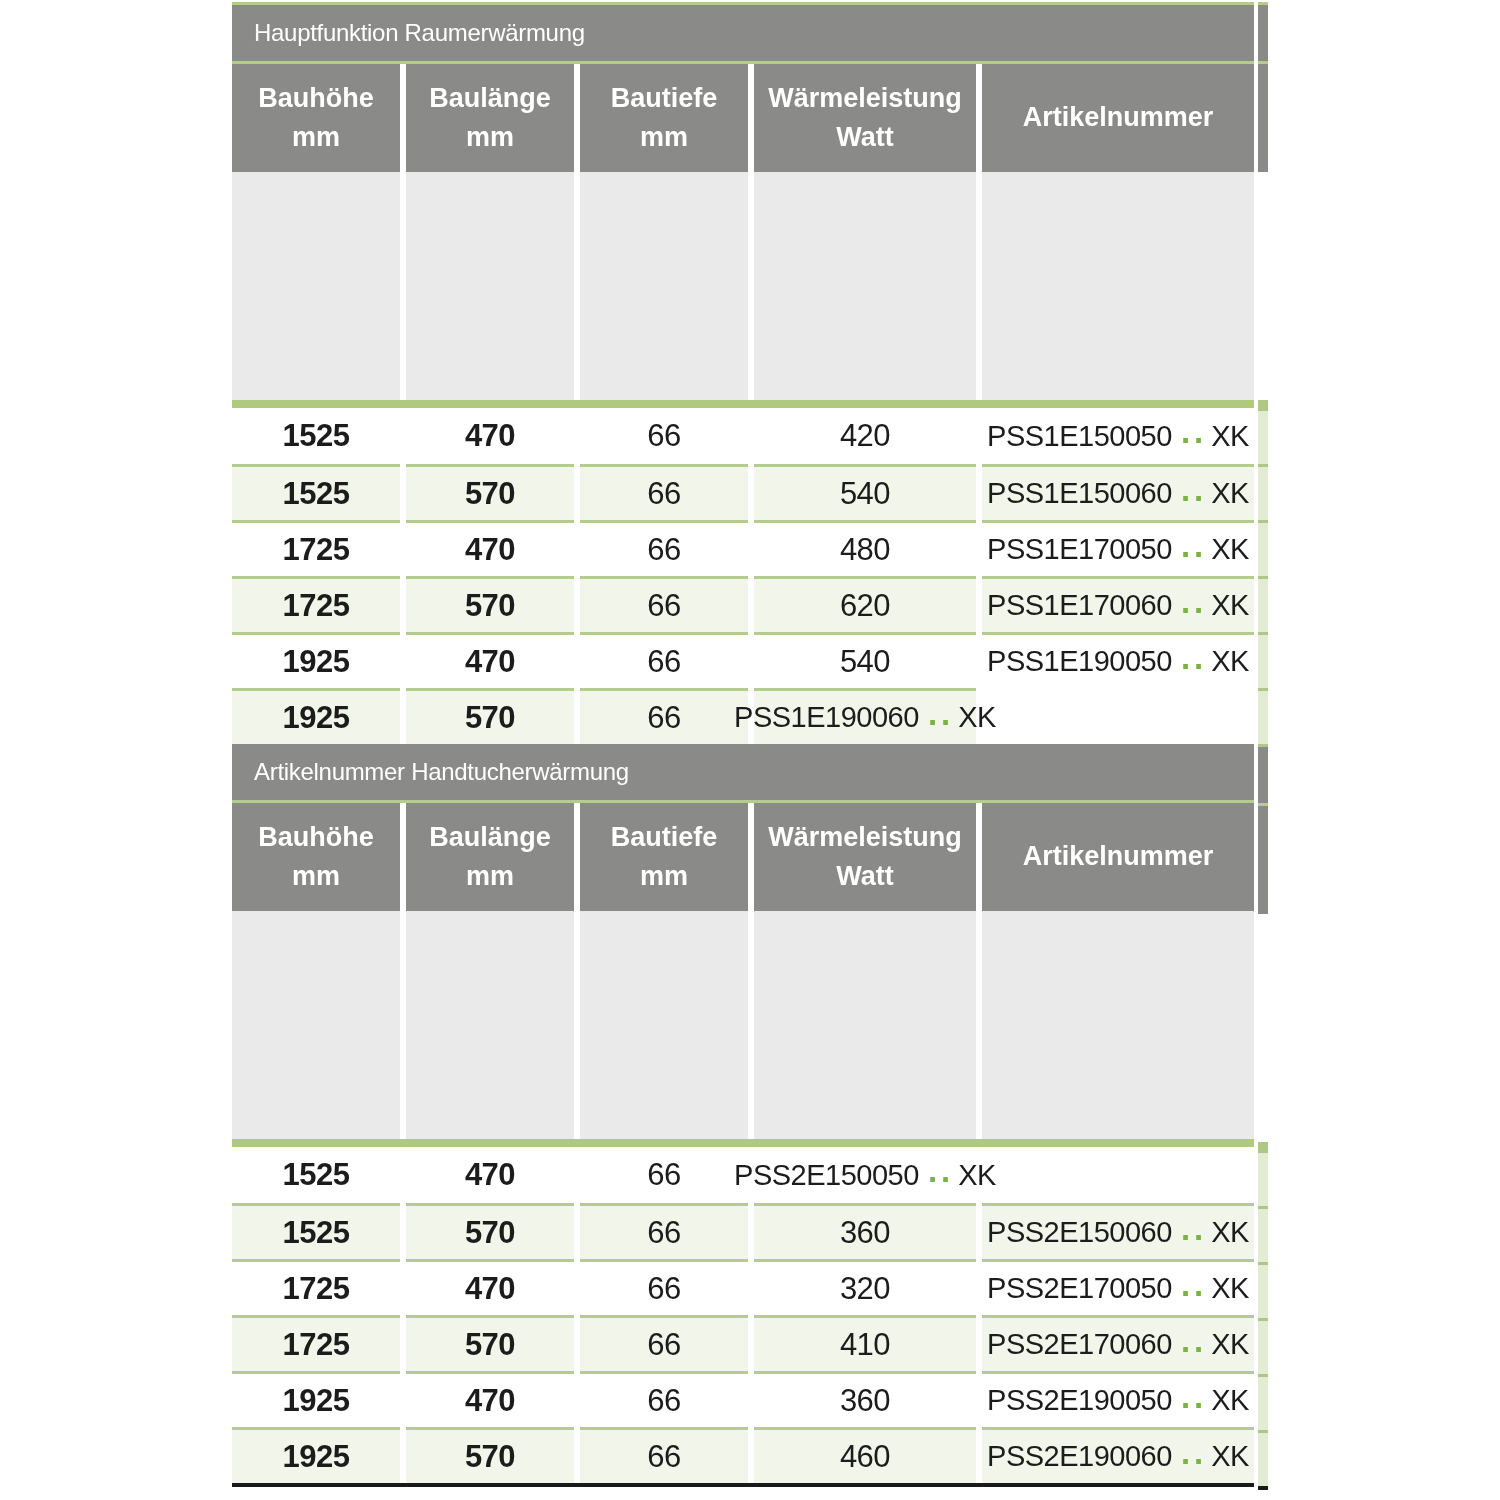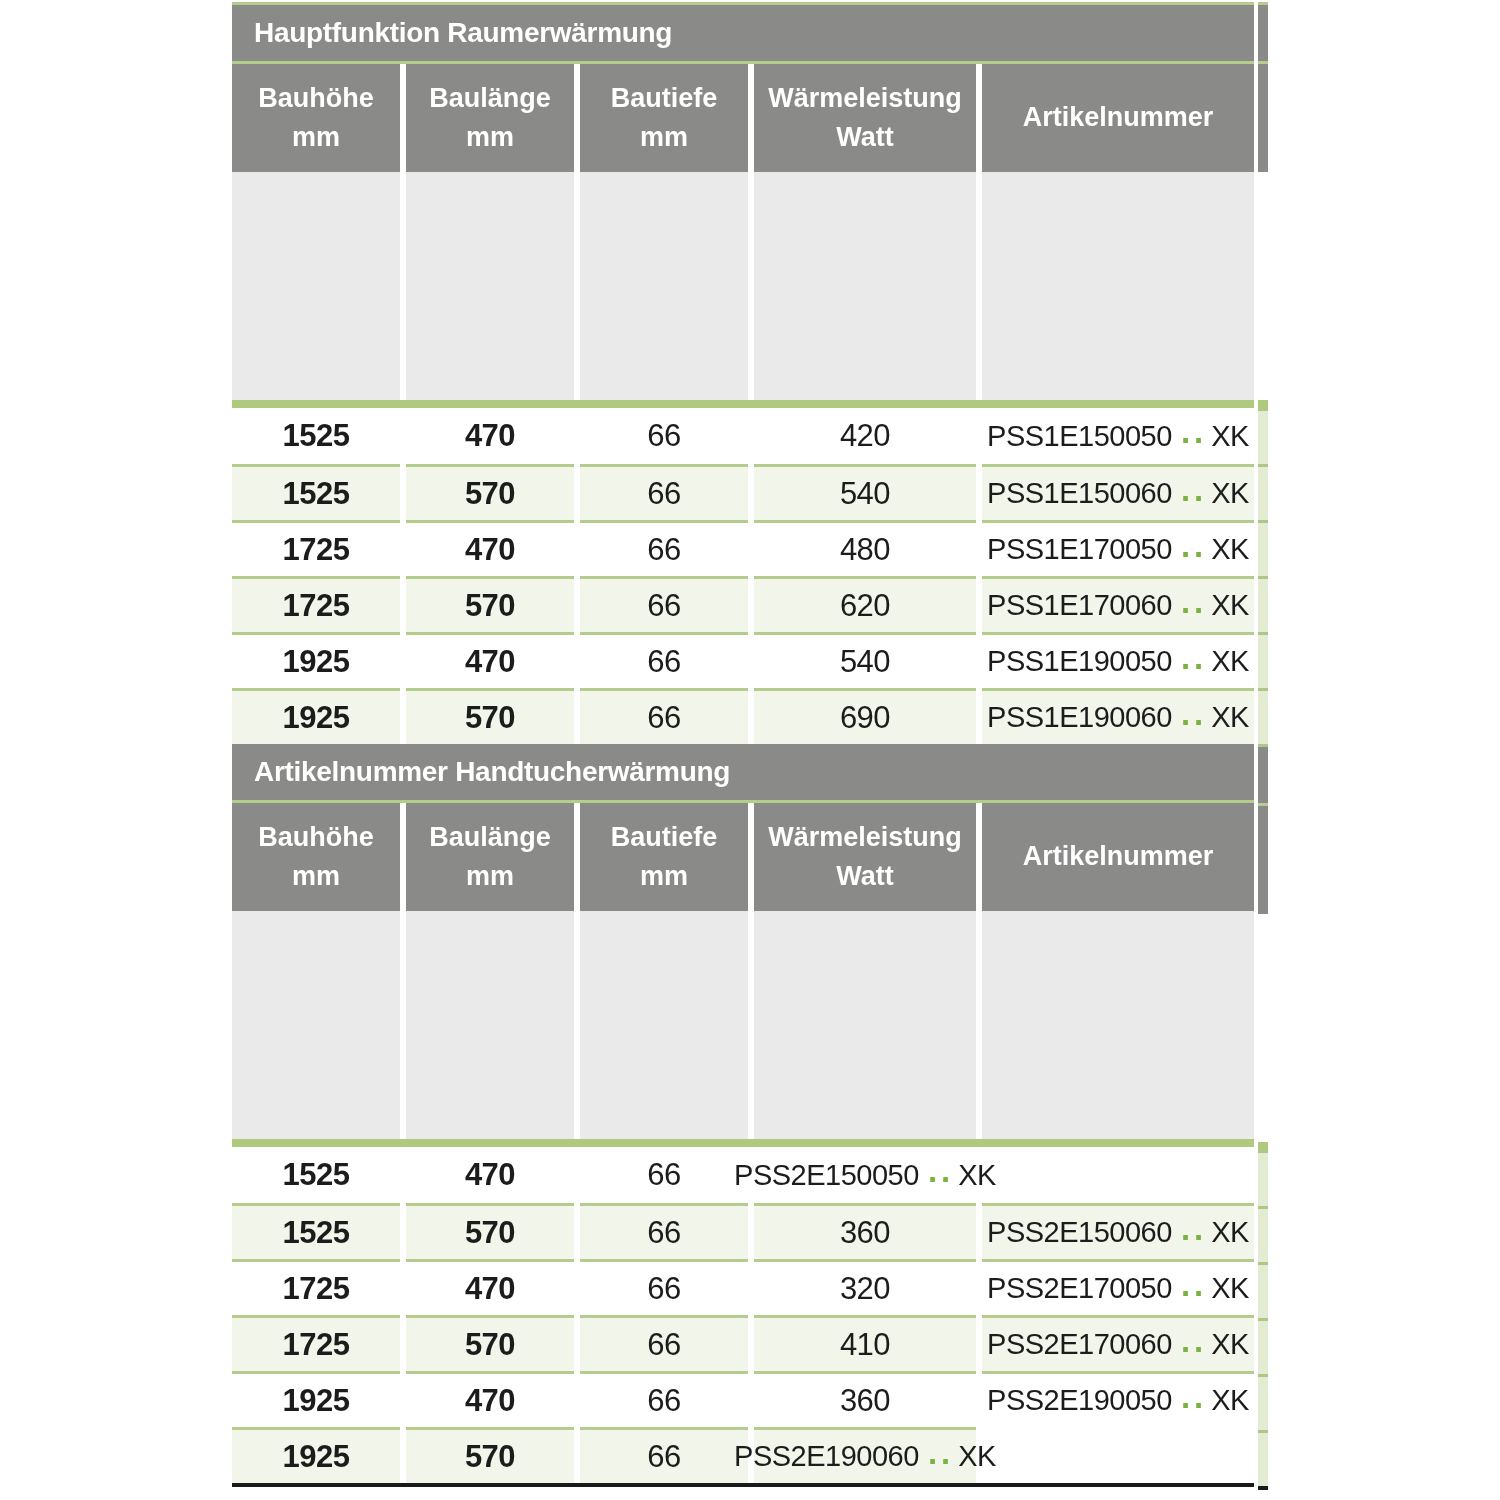--- a/index.html
+++ b/index.html
@@ -11,21 +11,21 @@
     --strip:#e3ecd2;
     --dots:#7ab440;
     --ink:#1c1c1c;
   }
   *{margin:0;padding:0;box-sizing:border-box;}
   body{background:#ffffff;font-family:"Liberation Sans",sans-serif;}
   .page{position:relative;width:1500px;height:1500px;background:#ffffff;overflow:hidden;}
   .main{position:absolute;left:232px;top:2px;width:1022px;}
   .topline{height:3px;background:var(--sep);}
   .titlebar{height:56px;background:var(--gray);display:flex;align-items:center;padding-left:22px;}
-  .titlebar span{color:#ffffff;font-size:28px;font-weight:bold;letter-spacing:-0.3px;}
+  .titlebar span{color:#ffffff;font-size:24px;font-weight:normal;letter-spacing:-0.3px;}
   .greenline{height:3px;background:var(--sep);}
   .grid{display:grid;grid-template-columns:168px 168px 168px 222px 272px;column-gap:6px;background:#ffffff;}
   .hdr{height:108px;}
   .hcell{background:var(--gray);display:flex;flex-direction:column;align-items:center;justify-content:center;color:#ffffff;font-size:27px;font-weight:bold;line-height:1.45;text-align:center;}
   .ph{height:228px;}
   .pcell{background:var(--lightgray);}
   .gbar{height:8px;background:var(--bar);}
   .row{height:56px;}
   .row .cell{height:100%;display:flex;align-items:center;justify-content:center;
     font-size:31px;color:var(--ink);letter-spacing:-0.5px;background:#ffffff;text-align:center;}
@@ -144,21 +144,20 @@
           <div class="cell art">
             <span>PSS1E190050</span>
             <span class="dots">..</span>
             <span>XK</span>
           </div>
         </div>
         <div class="grid row even">
           <div class="cell c-bold">1925</div>
           <div class="cell c-bold">570</div>
           <div class="cell">66</div>
-          <div class="cell">690</div>
           <div class="cell art">
             <span>PSS1E190060</span>
             <span class="dots">..</span>
             <span>XK</span>
           </div>
         </div>
       </div>
     </section>
 
     <section class="tbl">
@@ -252,20 +251,21 @@
           <div class="cell art">
             <span>PSS2E190050</span>
             <span class="dots">..</span>
             <span>XK</span>
           </div>
         </div>
         <div class="grid row even">
           <div class="cell c-bold">1925</div>
           <div class="cell c-bold">570</div>
           <div class="cell">66</div>
+          <div class="cell">460</div>
           <div class="cell art">
             <span>PSS2E190060</span>
             <span class="dots">..</span>
             <span>XK</span>
           </div>
         </div>
       </div>
       <div class="blackline"></div>
     </section>
   </div>

